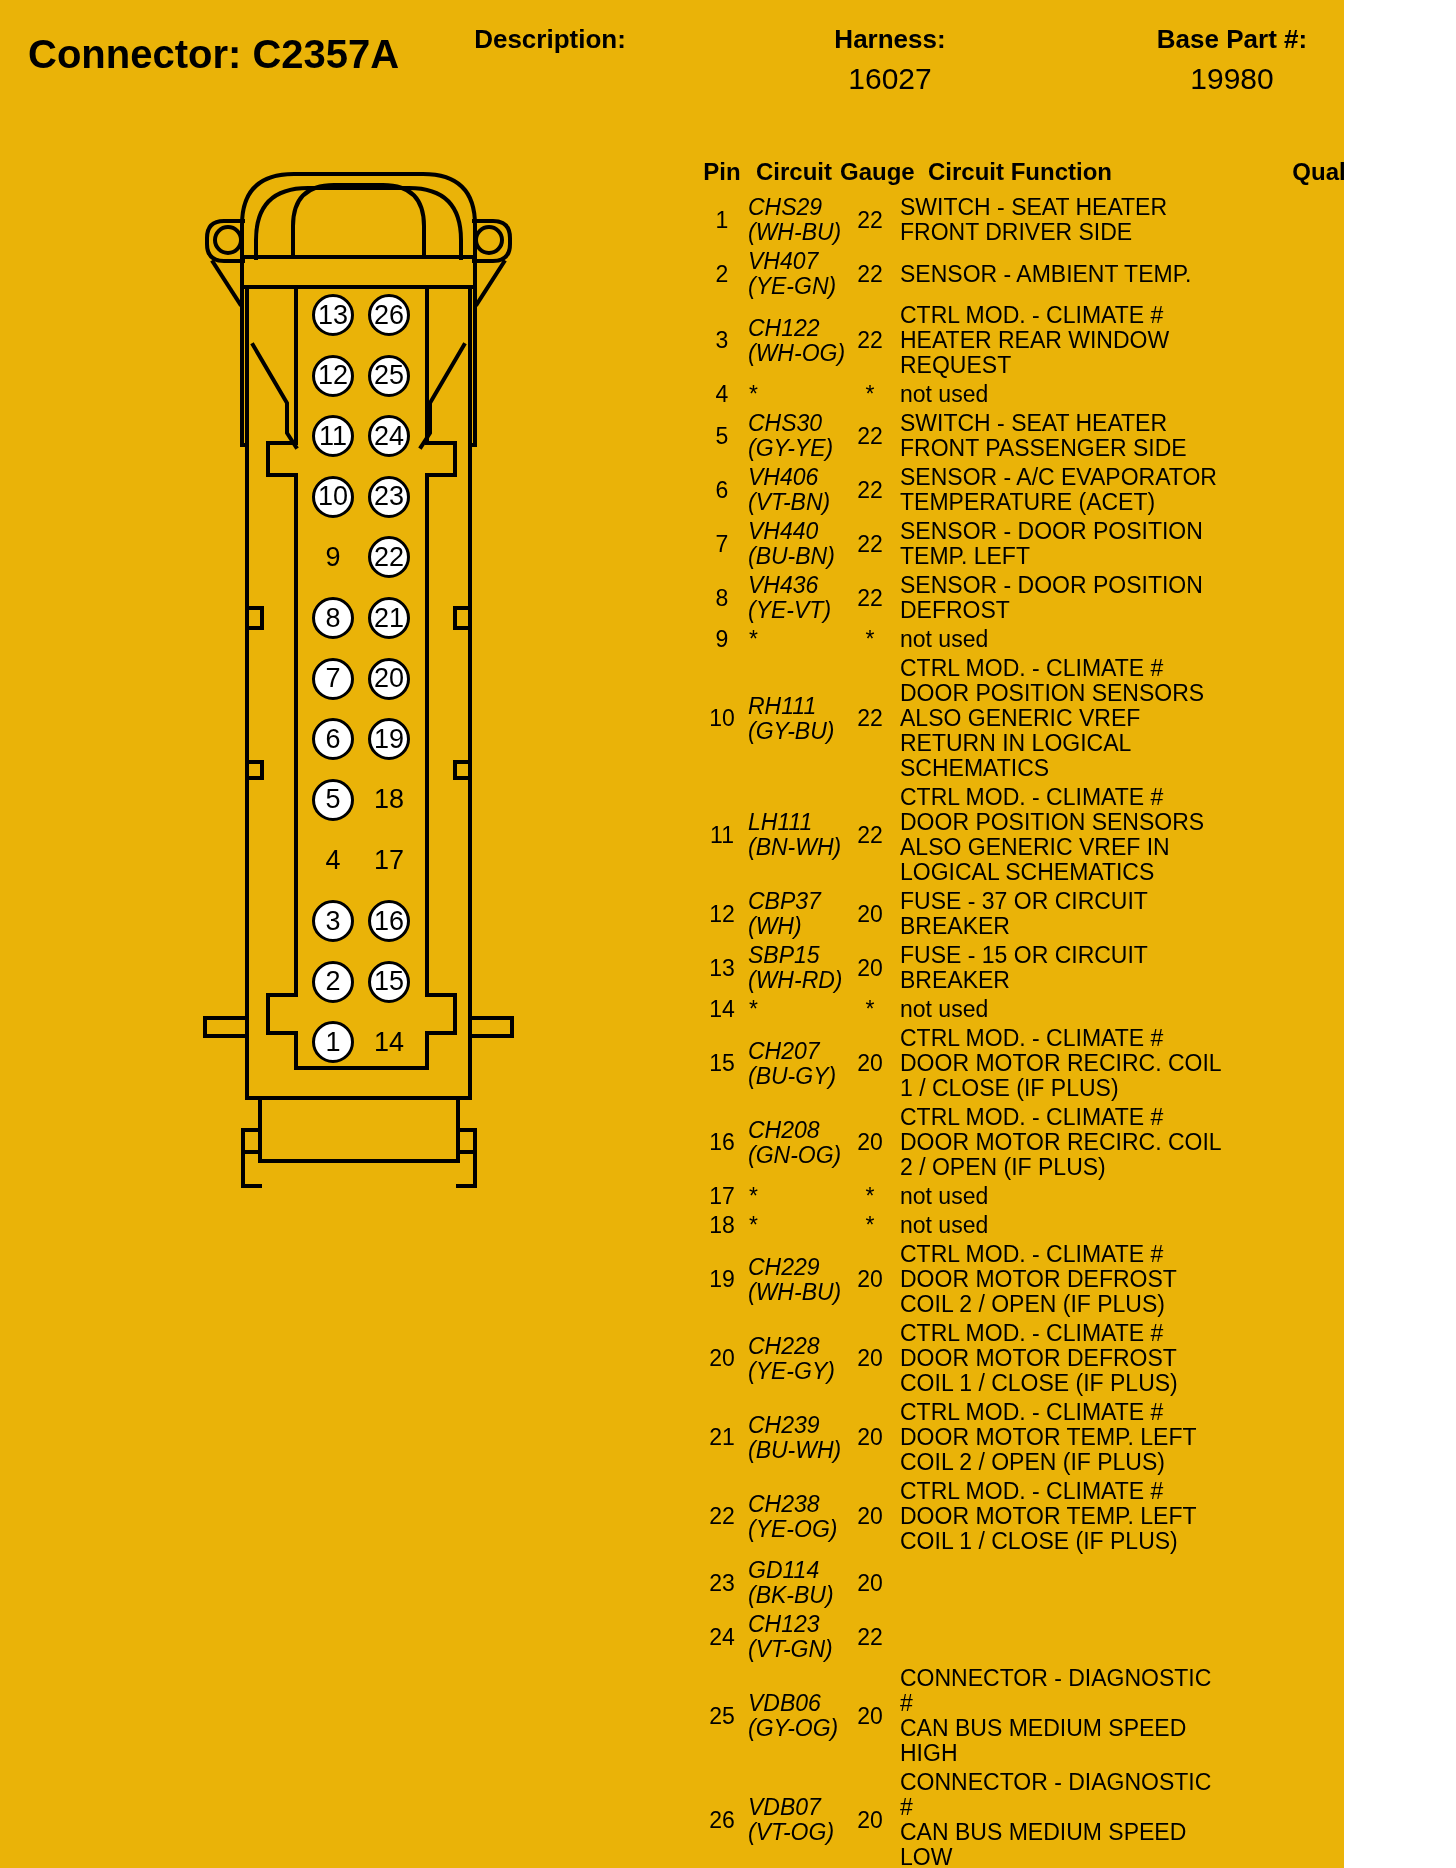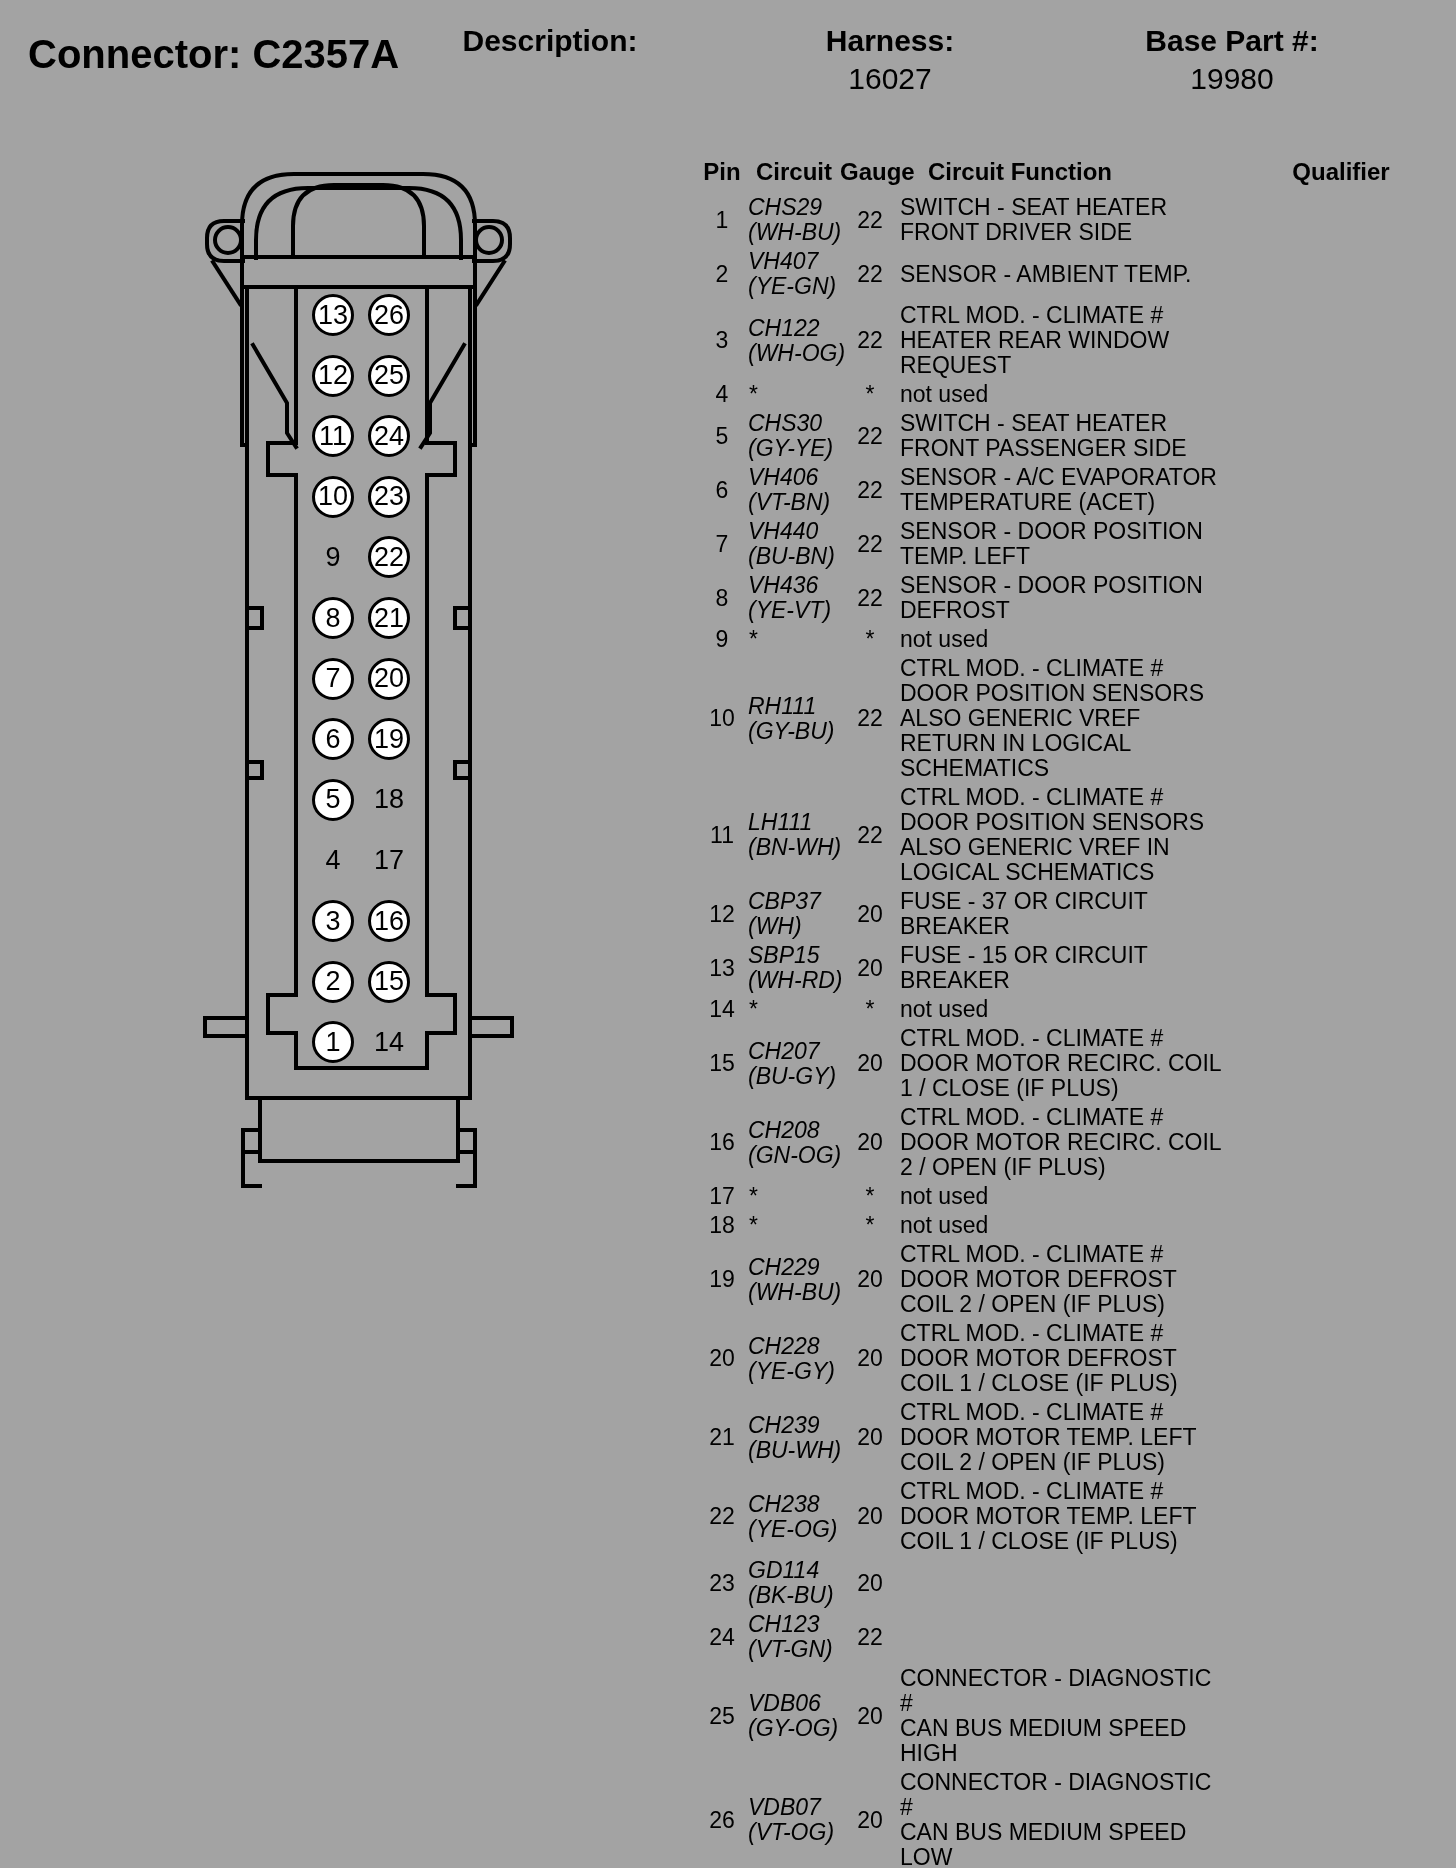--- a/index.html
+++ b/index.html
@@ -1,20 +1,20 @@
 <!DOCTYPE html>
 <html><head>
 <meta charset="utf-8">
 <style>
   html,body{margin:0;padding:0;background:#fff;}
-  .page{position:relative;width:1456px;height:1868px;background:#a3a3a3;overflow:hidden;
+  .page{position:relative;width:1344px;height:1868px;background:#eab308;overflow:hidden;
         font-family:"Liberation Sans",sans-serif;color:#000;}
   
   .conn-title{position:absolute;left:28px;top:32px;font-size:40px;font-weight:bold;white-space:nowrap;}
-  .hdr-label{position:absolute;top:24px;font-size:30px;font-weight:bold;text-align:center;}
+  .hdr-label{position:absolute;top:24px;font-size:26px;font-weight:bold;text-align:center;}
   .hdr-value{position:absolute;top:62px;font-size:30px;text-align:center;}
   .desc-label{left:400px;width:300px;}  .desc-value{left:380px;width:340px;}
   .harn-label{left:790px;width:200px;text-align:center;}  .harn-value{left:790px;width:200px;}
   .base-label{left:1082px;width:300px;} .base-value{left:1082px;width:300px;}
   
   .diagram-svg{position:absolute;left:0;top:0;}
   .pin{position:absolute;width:42px;height:42px;box-sizing:border-box;border:3px solid #000;
        border-radius:50%;display:flex;align-items:center;justify-content:center;
        font-size:27px;line-height:1;background:#fff;}
   .pin.plain{border-color:transparent;background:transparent;}

